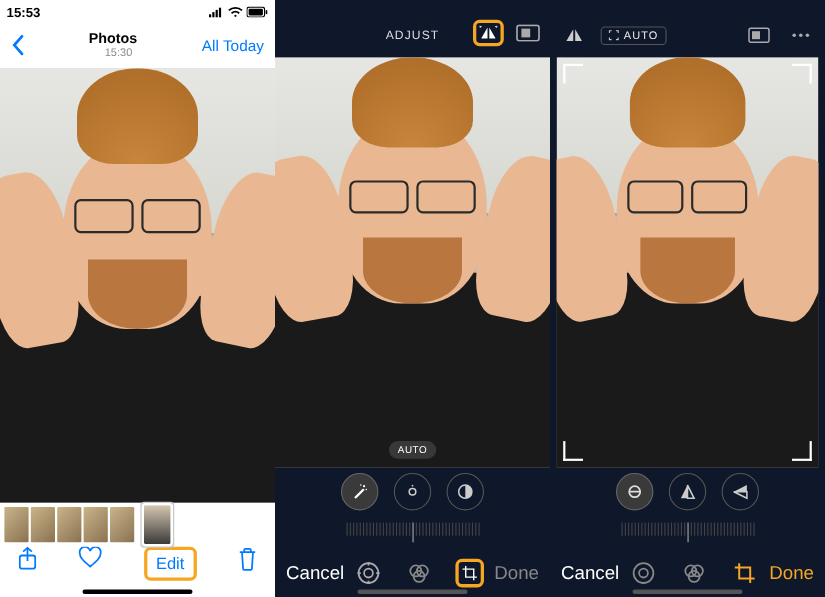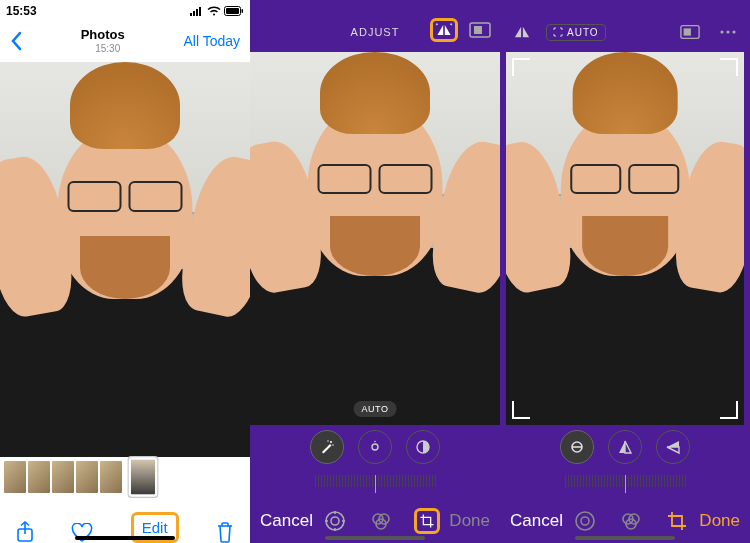--- a/index.html
+++ b/index.html
@@ -18,27 +18,27 @@
   .nav-bar { height: 42px; display: flex; align-items: center; justify-content: space-between; padding: 0 10px; }
   .nav-back { color: #007aff; font-size: 22px; font-weight: 300; }
   .nav-title { text-align: center; line-height: 1.1; }
   .nav-title .t1 { font-size: 13px; font-weight: 600; }
   .nav-title .t2 { font-size: 10px; color: #8a8a8e; margin-left: 10px; }
   .nav-link { color: #007aff; font-size: 14px; }
   .photo-area-1 { flex: 1; position: relative; background: #dadada; overflow: hidden; }
   .thumb-strip { height: 40px; display: flex; align-items: center; gap: 2px; padding: 2px 4px; background: #fff; }
   .thumb { width: 22px; height: 32px; background: linear-gradient(135deg,#c9b48a,#8a7251); border-radius: 1px; }
   .thumb.sel { outline: 2px solid #fff; box-shadow: 0 0 0 3px #c7c7cc; transform: scale(1.1); background: linear-gradient(180deg,#d5c6b0,#3a3a3a); }
-  .toolbar-1 { height: 46px; display: flex; align-items: flex-end; justify-content: space-between; padding: 0 16px; }
+  .toolbar-1 { height: 46px; display: flex; align-items: flex-start; justify-content: space-between; padding: 0 16px; }
   .tb1-icon { color: #007aff; }
   .edit-btn { color: #007aff; font-size: 15px; padding: 4px 8px; }
   .hilite { border: 3px solid #f5a623; border-radius: 6px; }
   .home-ind { position: absolute; bottom: 3px; left: 50%; transform: translateX(-50%); width: 100px; height: 4px; border-radius: 3px; background: #000; }
   
-  .dark { background: #4c1d95; color: #fff; }
+  .dark { background: #0f172a; color: #fff; }
   .d-status { height: 12px; }
   .ed-top { height: 40px; display: flex; align-items: center; justify-content: center; position: relative; }
   .ed-top-title { font-size: 11px; letter-spacing: 1px; color: #ddd; }
   .ed-top-right { position: absolute; right: 6px; top: 6px; display: flex; gap: 8px; align-items: center; }
   .ed-top-btn { width: 28px; height: 24px; display: flex; align-items: center; justify-content: center; color: #ccc; }
   .photo-area-d { flex: 1; position: relative; background: #2a2a2a; }
   .auto-pill { position: absolute; bottom: 8px; left: 50%; transform: translateX(-50%); background: rgba(60,60,60,.9); color: #fff; font-size: 9px; padding: 3px 8px; border-radius: 9px; letter-spacing: .5px; }
   .dial-row { height: 44px; display: flex; align-items: center; justify-content: center; gap: 14px; }
   .dial-btn { width: 34px; height: 34px; border: 1.5px solid #555; border-radius: 50%; display: flex; align-items: center; justify-content: center; color: #ddd; }
   .dial-btn.prim { background: #3a3a3a; border-color: #666; }

